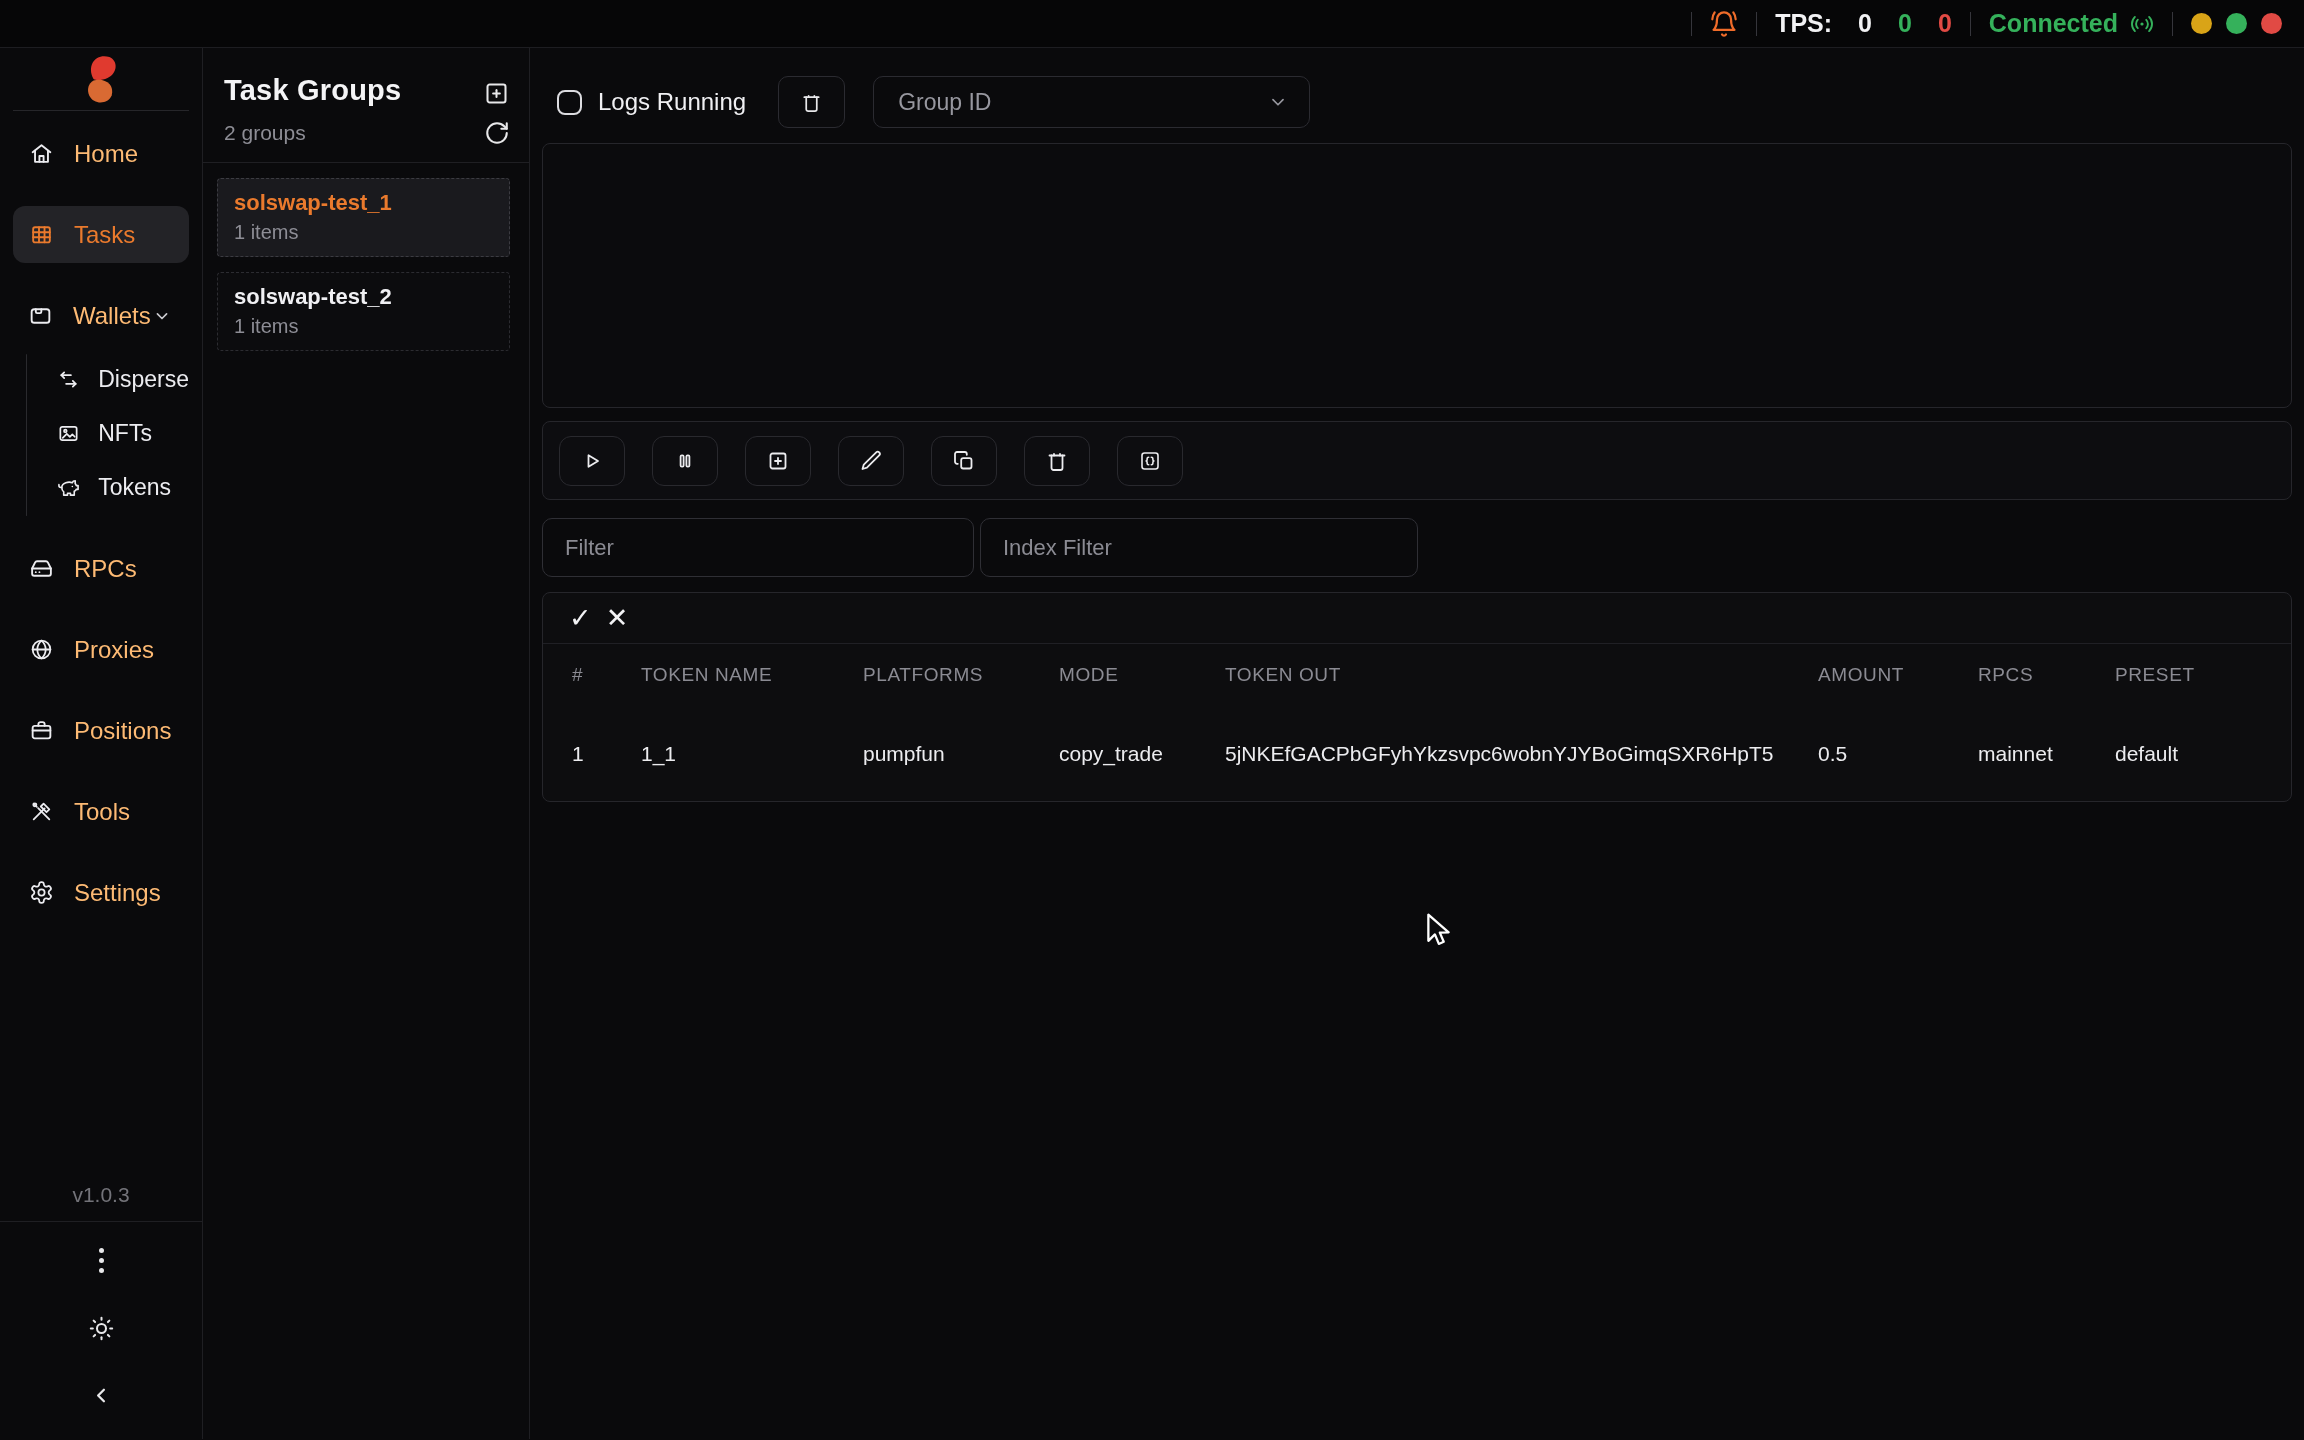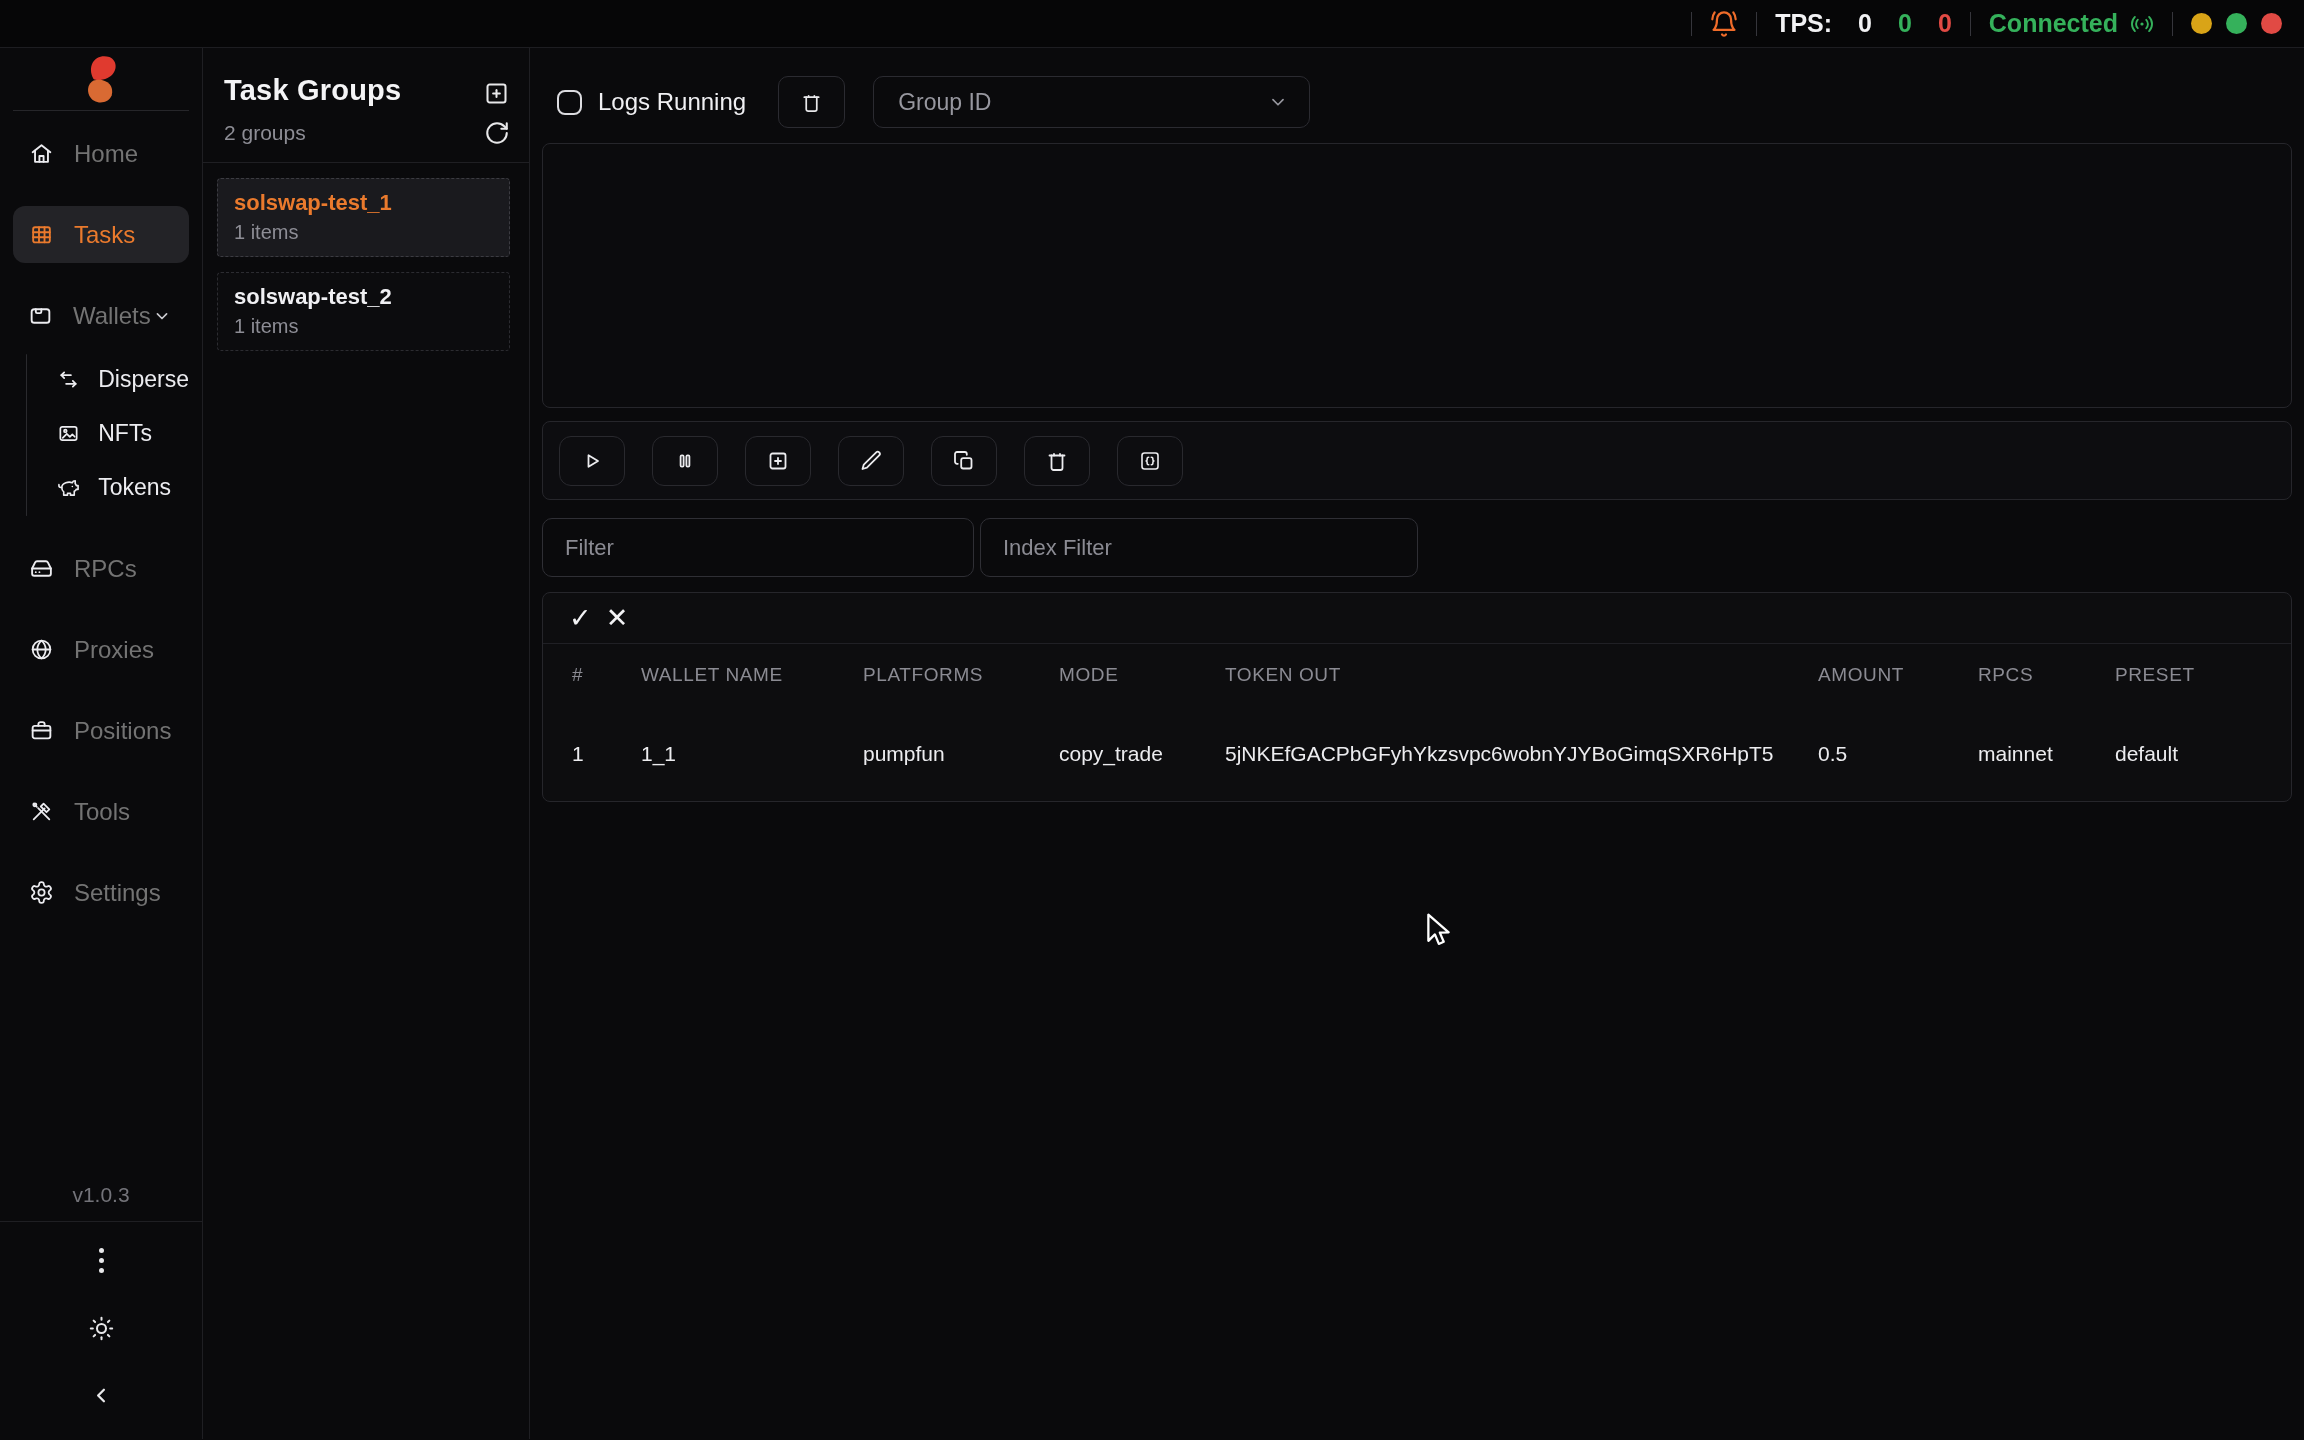--- a/index.html
+++ b/index.html
@@ -27,21 +27,21 @@
 
   
   .body-row { display:flex; height:1391px; }
 
   
   .sidebar { width:203px; border-right:1px solid #1f1f23; display:flex; flex-direction:column; background:#0a0a0c; }
   .logo-wrap { height:62px; display:flex; align-items:center; justify-content:center; }
   .side-divider { height:1px; background:#26262a; margin:0 13px; }
   .side-divider-full { height:1px; background:#1f1f23; }
   .nav { padding:14px 13px 0 13px; display:flex; flex-direction:column; }
-  .nav-item { height:57px; border-radius:12px; display:flex; align-items:center; padding:0 15px; margin-bottom:24px; color:#737373; font-size:24px; cursor:default; }
+  .nav-item { height:57px; border-radius:12px; display:flex; align-items:center; padding:0 15px; margin-bottom:24px; color:#fdba74; font-size:24px; cursor:default; }
   .nav-item .icon { width:26px; color:#ececf0; }
   .nav-item .nav-label { margin-left:20px; }
   .nav-item.active { background:#232327; color:#ea7a2d; }
   .nav-item.active .icon { color:#ea7a2d; }
   .nav-item .chev { margin-left:auto; color:#c9c9cf; }
   .sub-block { display:flex; margin:-14px 0 24px 0; }
   .sub-rail { width:2px; background:#2a2a2e; margin-left:13px; border-radius:1px; }
   .sub-items { flex:1; display:flex; flex-direction:column; }
   .sub-item { height:50px; display:flex; align-items:center; padding-left:30px; margin-bottom:4px; font-size:23px; color:#ececf0; }
   .sub-item .icon { width:24px; color:#ececf0; }
@@ -445,21 +445,21 @@
         <input class="text-input input-index" placeholder="Index Filter" style="">
       </div>
 
       <div class="table-box">
         <div class="row-actions">
           <span class="glyph-btn">✓</span>
           <span class="glyph-btn">✕</span>
         </div>
         <div class="grid grid-head">
           <span class="th">#</span>
-          <span class="th">WALLET NAME</span>
+          <span class="th">TOKEN NAME</span>
           <span class="th">PLATFORMS</span>
           <span class="th">MODE</span>
           <span class="th">TOKEN OUT</span>
           <span class="th">AMOUNT</span>
           <span class="th">RPCS</span>
           <span class="th">PRESET</span>
         </div>
         <div class="grid grid-row">
           <span class="td">1</span>
           <span class="td">1_1</span>

